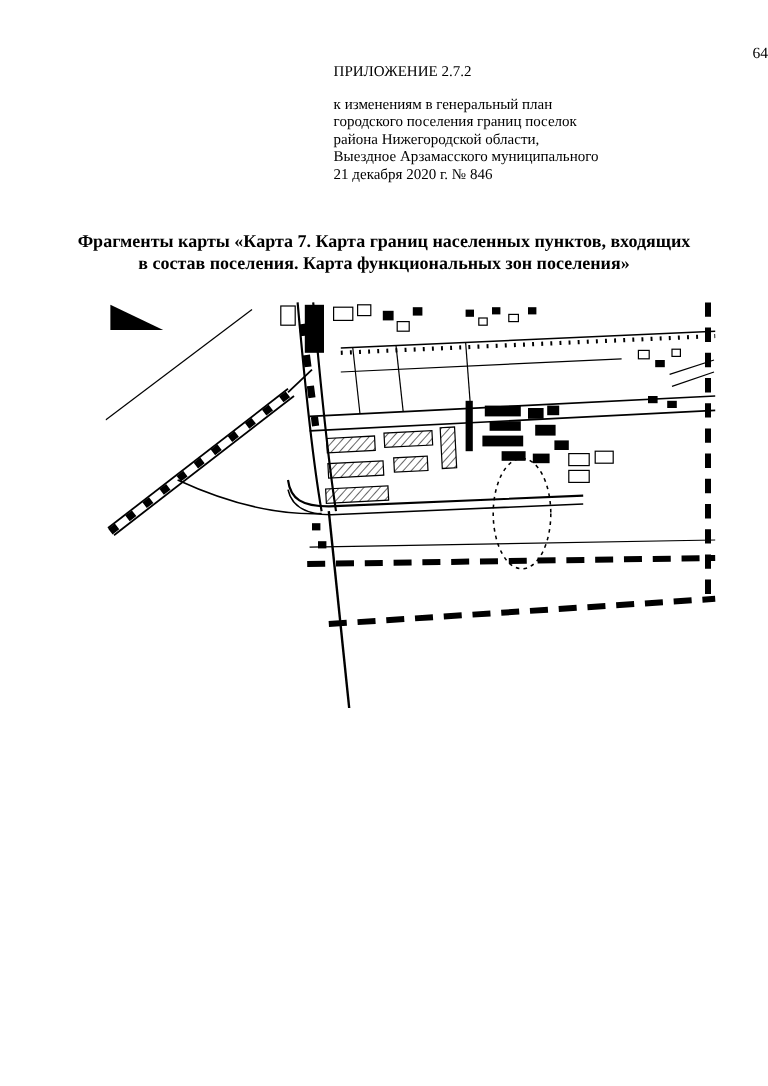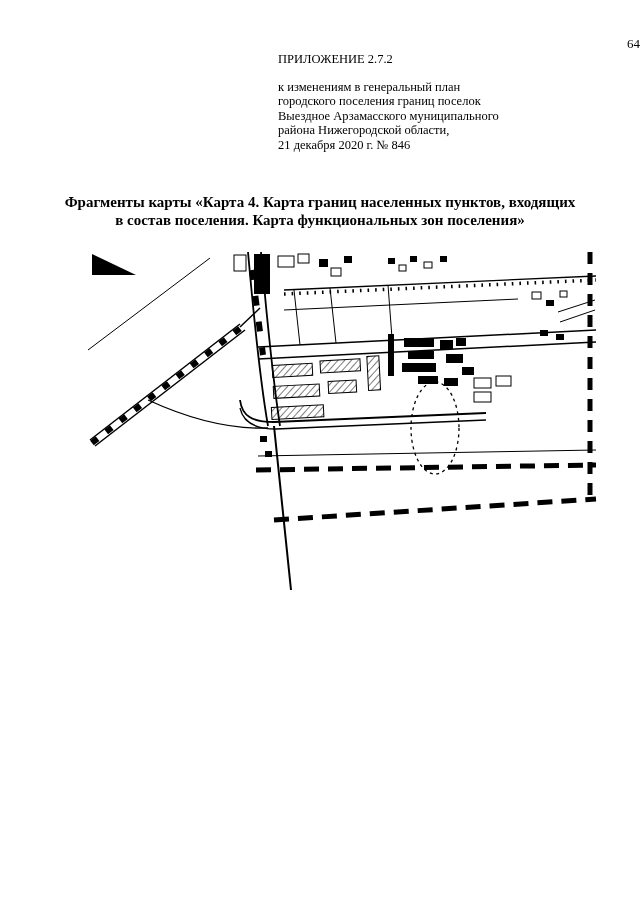--- a/index.html
+++ b/index.html
@@ -57,27 +57,27 @@
 
 <div class="page">
 
   <div class="page-number">64</div>
 
   <div class="appendix">
     <div class="appendix-title">ПРИЛОЖЕНИЕ 2.7.2</div>
     <div class="appendix-lines">
         <div>к изменениям в генеральный план</div>
         <div>городского поселения границ поселок</div>
+        <div>района Нижегородской области,</div>
         <div>Выездное Арзамасского муниципального</div>
-        <div>района Нижегородской области,</div>
         <div>21 декабря 2020 г. № 846</div>
       </div>
   </div>
 
-  <h1 class="map-title">Фрагменты карты «Карта 4. Карта границ населенных пунктов, входящих в состав поселения. Карта функциональных зон поселения»</h1>
+  <h1 class="map-title">Фрагменты карты «Карта 7. Карта границ населенных пунктов, входящих в состав поселения. Карта функциональных зон поселения»</h1>
 
   <div class="map">
     <svg viewBox="0 0 510 345" xmlns="http://www.w3.org/2000/svg">
       <defs>
         <pattern id="hatch" width="5" height="5" patternUnits="userSpaceOnUse" patternTransform="rotate(45)">
           <line x1="0" y1="0" x2="0" y2="5" stroke="#000" stroke-width="1"></line>
         </pattern>
       </defs>
 
       <polygon points="4,4 48,25 4,25" fill="#000"></polygon>

